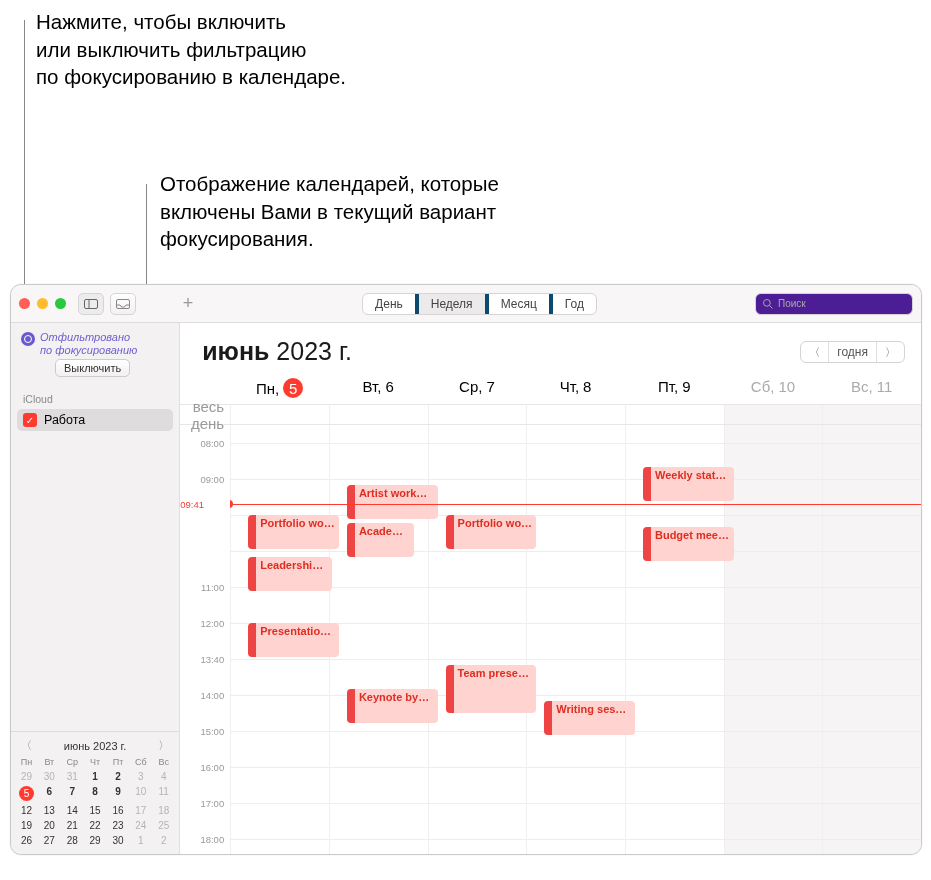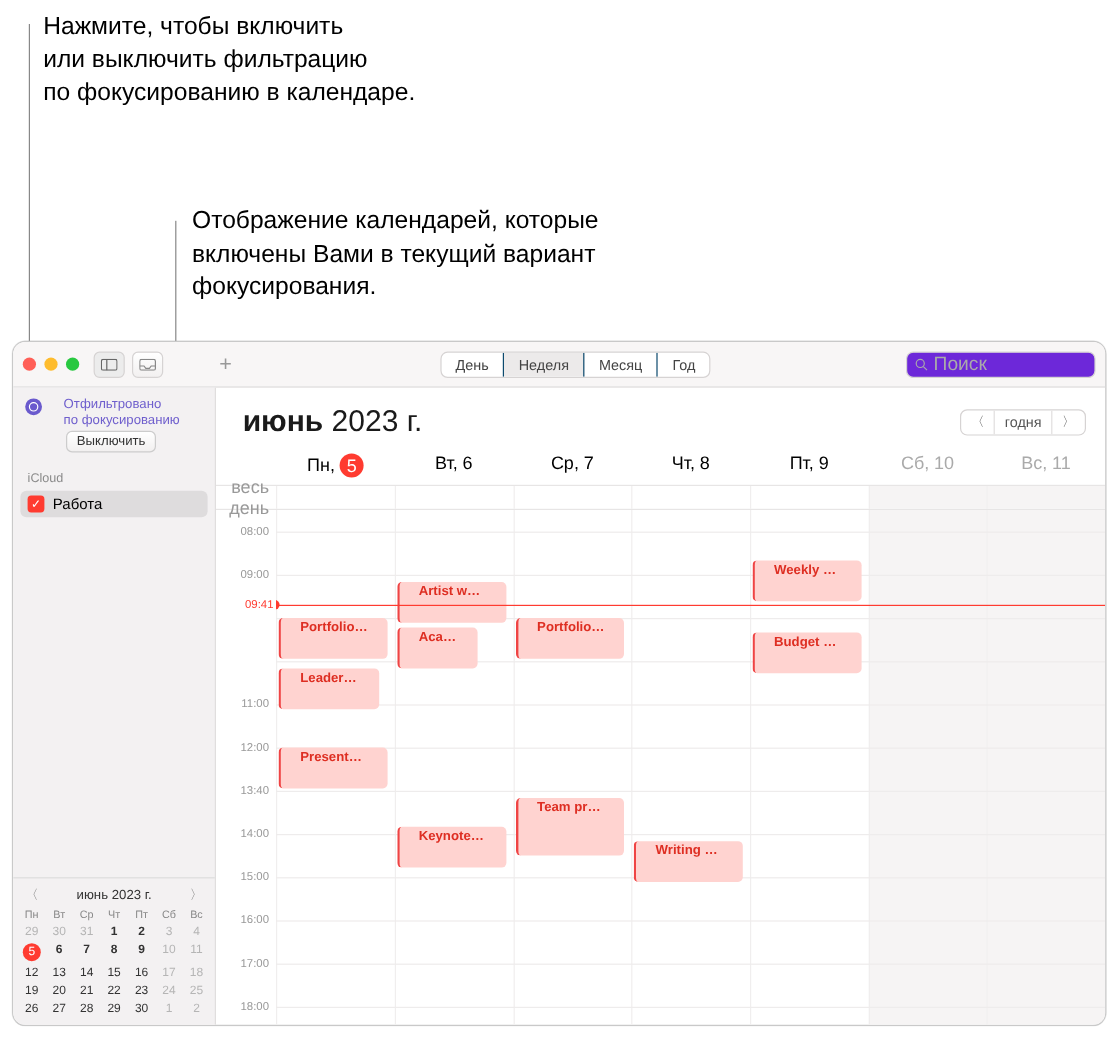--- a/index.html
+++ b/index.html
@@ -65,51 +65,51 @@
     border-radius: 6px;
     overflow: hidden;
     height: 22px;
     background: #fff;
   }
   .view-seg .seg {
     padding: 0 12px;
     font-size: 12px;
     line-height: 20px;
     color: #444;
-    border-right: 1px solid #0c4a6e;
+    border-right: 4px solid #0c4a6e;
     cursor: default;
   }
   .view-seg .seg:last-child { border-right: none; }
   .view-seg .seg.active { background: #eceaea; }
   .search-wrap {
     display: flex; align-items: center;
     border: 1px solid #d6d3d3;
     border-radius: 6px;
     height: 22px;
     padding: 0 6px;
     width: 158px;
     color: #aaa;
-    font-size: 16px;
+    font-size: 10px;
     gap: 4px;
-    background: #6d28d9;
+    background: #4c1d95;
   }
   .search-wrap svg { width: 12px; height: 12px; fill: #aaa; }
   .content { display: flex; height: calc(100% - 38px); }
   .sidebar {
     width: 170px;
     background: #f3f1f2;
     border-right: 1px solid #e0dede;
     display: flex;
     flex-direction: column;
   }
   .focus-filter {
     padding: 8px 8px 6px 10px;
     font-size: 11px;
   }
-  .focus-row { display: flex; align-items: flex-start; gap: 18px; }
+  .focus-row { display: flex; align-items: flex-start; gap: 5px; font-style: italic; }
   .focus-icon {
     width: 14px; height: 14px; border-radius: 50%;
     background: #6a5acd;
     position: relative;
     flex-shrink: 0;
     margin-top: 1px;
   }
   .focus-icon::after {
     content: "";
     position: absolute;
@@ -296,35 +296,35 @@
     border-radius: 50%;
   }
   .now-time {
     position: absolute;
     left: 0; width: 50px;
     font-size: 9.5px; color: #ff3b30;
     text-align: left; padding-right: 6px;
     transform: translateY(-50%);
     z-index: 6;
     background: #fff;
-    padding-left: 24px;
   }
   .event {
     position: absolute;
     background: #ffd3d0;
-    border-left: 2px solid #ef4444;
+    border-left: 8px solid #ef4444;
     border-radius: 4px;
     font-size: 11px;
     color: #de2e22;
     font-weight: 600;
-    padding: 2px 16px;
+    padding: 2px 4px;
     overflow: hidden;
     white-space: nowrap;
     text-overflow: ellipsis;
     z-index: 3;
+    margin-left: 16px;
   }
 </style>
 </head>
 <body>
 
 <div class="callout" style="left:36px; top:8px; white-space:pre-line;">Нажмите, чтобы включить
 или выключить фильтрацию
 по фокусированию в календаре.</div>
 <div class="callout" style="left:160px; top:170px; white-space:pre-line;">Отображение календарей, которые
 включены Вами в текущий вариант

